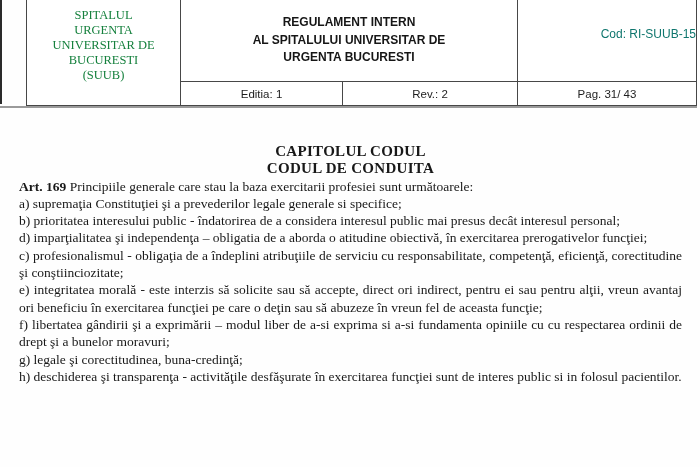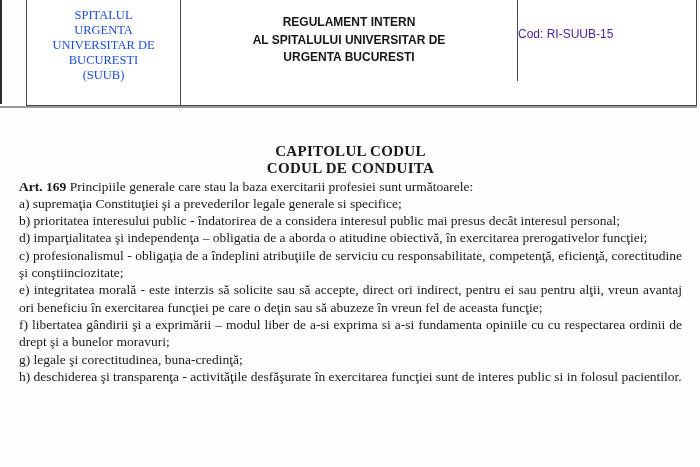--- a/index.html
+++ b/index.html
@@ -46,21 +46,21 @@
     box-sizing: border-box;
   }
   .org-cell {
     width: 154px;
     border-right: 1.5px solid #474747;
     font-family: "Liberation Serif", serif;
     font-size: 12.5px;
     line-height: 15px;
     text-align: center;
     padding-top: 8px;
-    color: #1d4ed8;
+    color: #15803d;
   }
   .org-cell span { display: block; }
   .header-right {
     flex: 1;
     display: flex;
     flex-direction: column;
   }
   .header-top {
     height: 81px;
     box-sizing: border-box;
@@ -76,23 +76,23 @@
     line-height: 17.5px;
     text-align: center;
     padding-top: 14px;
     color: #161616;
   }
   .title-cell span { display: block; }
   .code-cell {
     flex: 1;
     font-family: "Liberation Sans", sans-serif;
     font-size: 12px;
-    text-align: left;
+    text-align: right;
     padding-top: 27px;
-    color: #4c1d95;
+    color: #0f766e;
   }
   .header-bottom {
     flex: 1;
     box-sizing: border-box;
     border-top: 1.5px solid #474747;
     display: flex;
     font-family: "Liberation Sans", sans-serif;
     font-size: 11.5px;
     color: #1d1d1d;
   }
@@ -152,20 +152,25 @@
     </div>
     <div class="header-right">
       <div class="header-top">
         <div class="cell title-cell">
           <span>REGULAMENT INTERN</span>
           <span>AL SPITALULUI UNIVERSITAR DE</span>
           <span>URGENTA BUCURESTI</span>
         </div>
         <div class="cell code-cell">Cod: RI-SUUB-15</div>
       </div>
+      <div class="header-bottom">
+        <div class="cell edition-cell">Editia: 1</div>
+        <div class="cell revision-cell">Rev.: 2</div>
+        <div class="cell pagination-cell">Pag. 31/ 43</div>
+      </div>
     </div>
   </div>
 
   <div class="bottom-shadow"></div>
 
   <div class="content">
     <div class="chapter-title">CAPITOLUL CODUL</div>
     <div class="chapter-subtitle">CODUL DE CONDUITA</div>
 
     <p><span class="art-label">Art. 169</span> <span>Principiile generale care stau la baza exercitarii profesiei sunt următoarele:</span></p>

